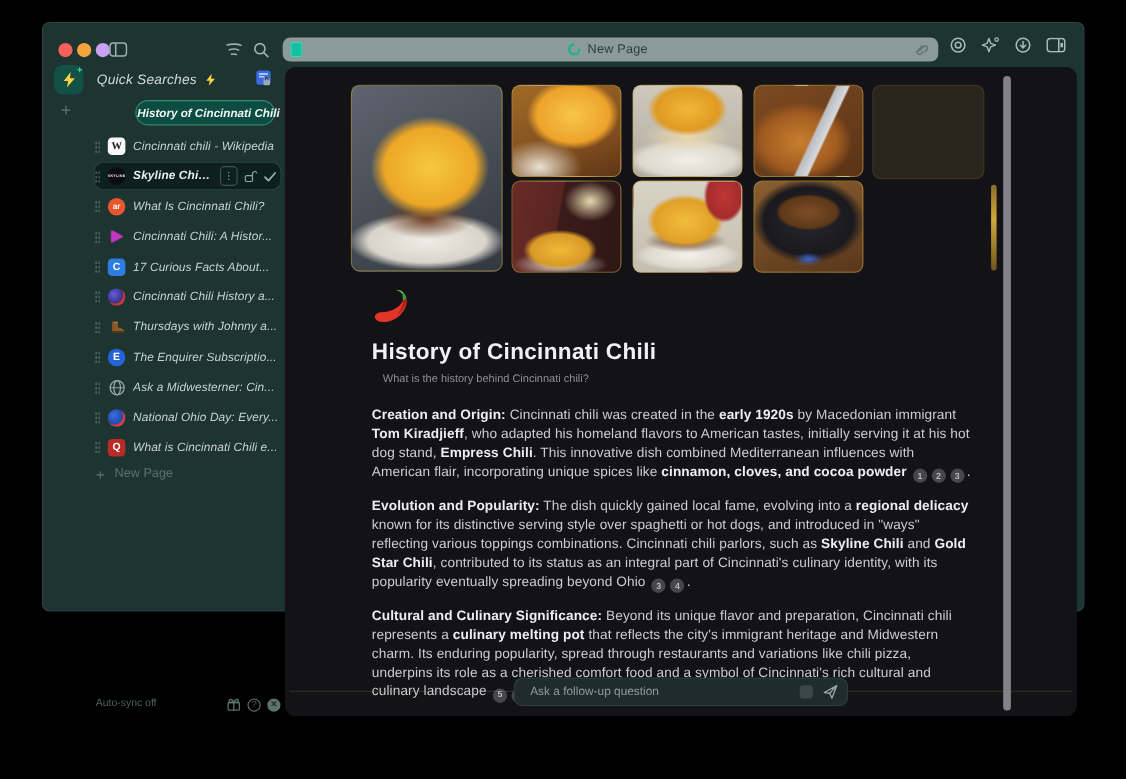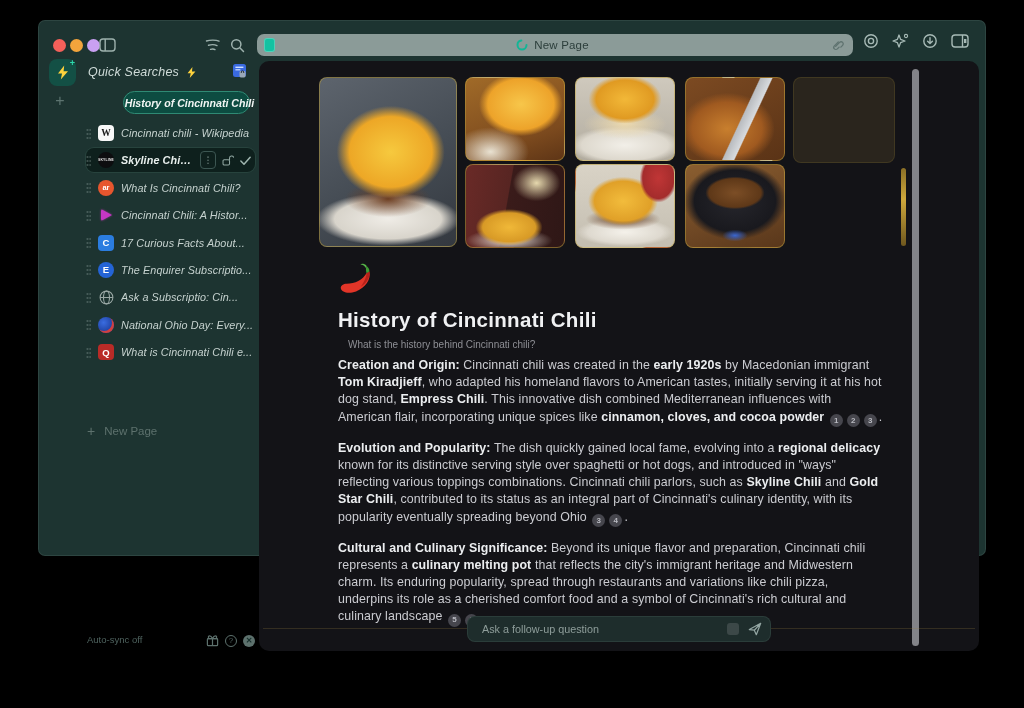--- a/index.html
+++ b/index.html
@@ -98,21 +98,21 @@
       radial-gradient(58px 44px at 50% 44%,#26262c,#19191e 70%,rgba(25,25,30,0) 88%),
       linear-gradient(160deg,#8a5e30,#6e4724 60%,#59371b)}
   .sliver{position:absolute;left:642px;top:107px;width:5px;height:78px;border-radius:3px;
           background:linear-gradient(#8a6f26,#cfa93c 40%,#6e571e)}
   .scrollbar{position:absolute;left:653px;top:8px;width:7px;height:577px;background:#96989c;
              border-radius:4px;opacity:.85}
   .textcol{position:absolute;left:79px;top:200px;width:546px}
   .page-emoji{width:38px;height:38px;display:block}
   .page-title{margin:9px 0 0;font-size:20.5px;font-weight:bold;color:#f0f1f3;letter-spacing:.3px}
   .page-sub{margin:7px 10px 0;font-size:10px;color:#8e8f95}
-  .answers{margin-top:7px}
+  .answers{margin-top:19px}
   .answers p{margin:0 0 13px;font-size:12.4px;line-height:17.2px;color:#cbccd1;letter-spacing:.1px}
   .answers .b{font-weight:bold;color:#eceef0}
   .cite{display:inline-flex;width:13px;height:13px;border-radius:50%;background:#46464d;color:#b9bac1;
         font-size:8px;align-items:center;justify-content:center;vertical-align:-2px;margin:0 2px;font-weight:bold}
   .hr-gold{position:absolute;left:4px;top:567px;width:712px;height:1px;background:rgba(150,128,62,.25)}
   .followup{position:absolute;left:208px;top:555px;width:304px;height:26px;background:#1e2d2c;
             border:1px solid rgba(130,160,150,.14);border-radius:8px;display:flex;align-items:center;
             padding:0 8px 0 14px;box-sizing:border-box;z-index:5}
   .fu-ph{flex:1;color:#8e9d9a;font-size:10.8px}
   .fu-square{width:12px;height:12px;background:#3c4848;border-radius:3px;margin-right:9px}
@@ -256,35 +256,51 @@
       </div>
       <div class="sb-row">
         <span class="handle"></span>
         <span class="fav square" style="background: rgb(43, 125, 224); color: rgb(255, 255, 255);">
           <span>C</span>
         </span>
         <span class="sb-label">17 Curious Facts About...</span>
       </div>
       <div class="sb-row">
         <span class="handle"></span>
+        <span class="fav circle" style="background: radial-gradient(circle at 35% 35%, rgb(106, 90, 224), rgb(40, 40, 106) 70%); box-shadow: rgb(192, 58, 58) -2px -2px 0px inset;"></span>
+        <span class="sb-label">Cincinnati Chili History a...</span>
+      </div>
+      <div class="sb-row">
+        <span class="handle"></span>
+        <span class="fav">
+          <svg width="15" height="15" viewBox="0 0 20 20">
+            <path d="M6 3 h5 v7 c3 0.4 5 2 7.5 3.2 V16 H4 V3 Z" fill="#8a5a2a"></path>
+            <rect x="4" y="14.6" width="14.5" height="2.6" rx="1" fill="#54351a"></rect>
+            <rect x="6.6" y="4" width="3.6" height="1.1" fill="#b9854a"></rect>
+          </svg>
+        </span>
+        <span class="sb-label">Thursdays with Johnny a...</span>
+      </div>
+      <div class="sb-row">
+        <span class="handle"></span>
         <span class="fav circle" style="background: rgb(36, 100, 214); color: rgb(255, 255, 255);">
           <span>E</span>
         </span>
         <span class="sb-label">The Enquirer Subscriptio...</span>
       </div>
       <div class="sb-row">
         <span class="handle"></span>
         <span class="fav circle">
           <svg width="15" height="15" viewBox="0 0 15 15" fill="none" stroke="#9aa8a5" stroke-width="1.1">
             <circle cx="7.5" cy="7.5" r="6.4"></circle>
             <ellipse cx="7.5" cy="7.5" rx="3" ry="6.4"></ellipse>
             <line x1="1.1" y1="7.5" x2="13.9" y2="7.5"></line>
           </svg>
         </span>
-        <span class="sb-label">Ask a Subscriptio: Cin...</span>
+        <span class="sb-label">Ask a Midwesterner: Cin...</span>
       </div>
       <div class="sb-row">
         <span class="handle"></span>
         <span class="fav circle" style="background: radial-gradient(circle at 35% 35%, rgb(58, 108, 224), rgb(29, 63, 158) 70%); box-shadow: rgb(208, 64, 64) -2px -2px 0px inset;"></span>
         <span class="sb-label">National Ohio Day: Every...</span>
       </div>
       <div class="sb-row">
         <span class="handle"></span>
         <span class="fav square" style="background: rgb(185, 43, 39); color: rgb(255, 255, 255);">
           <span>Q</span>

